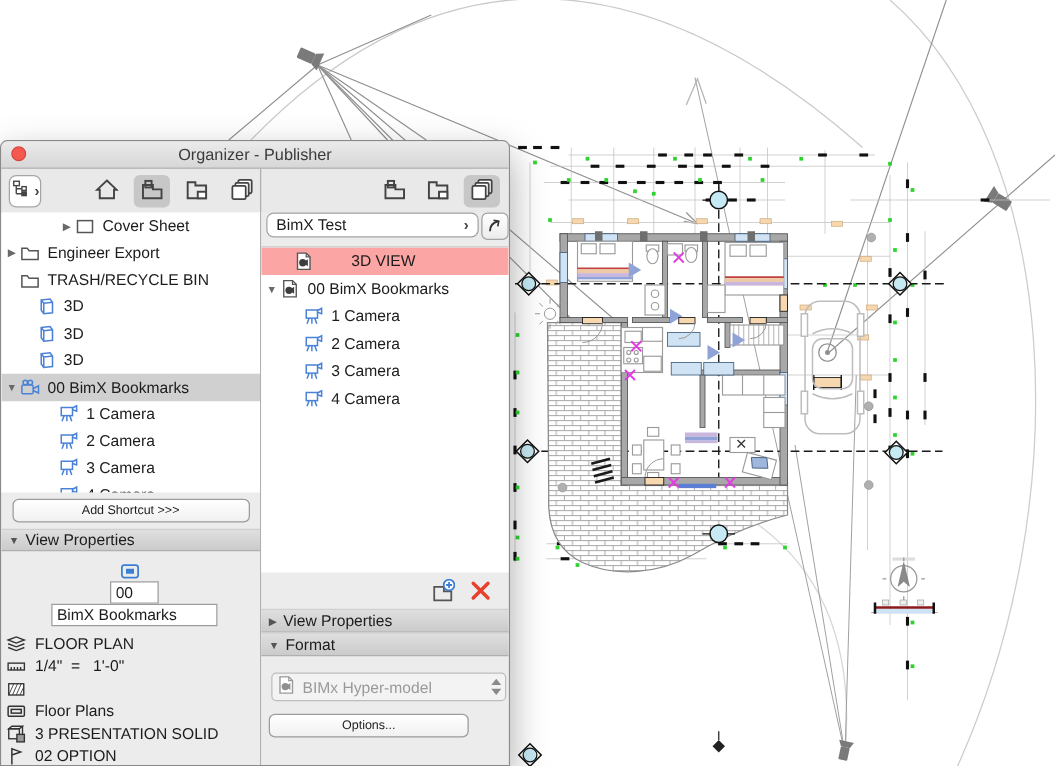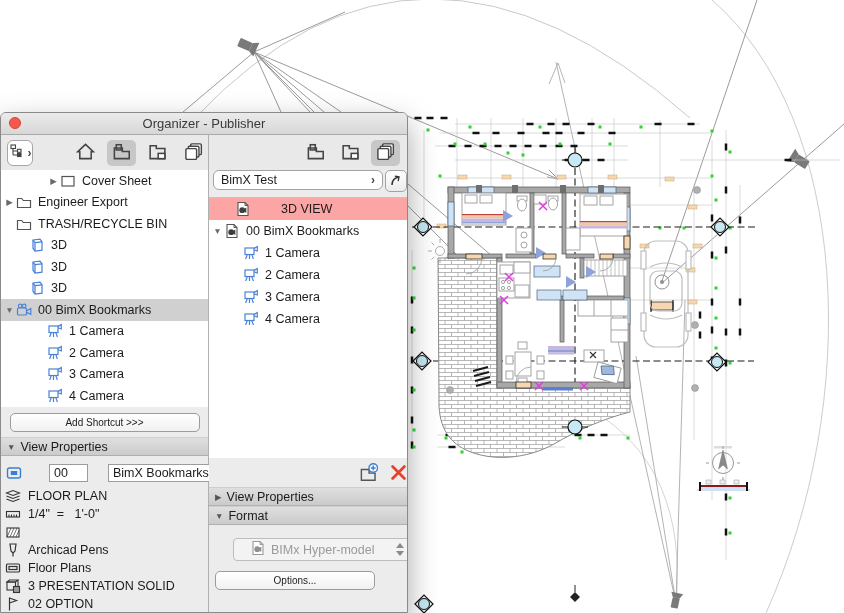--- a/index.html
+++ b/index.html
@@ -35,41 +35,41 @@
   .ticon{width:19px;flex:none;display:flex;align-items:center;}
   .tlabel{padding-left:3px;}
   .addzone{height:30px;display:flex;align-items:center;justify-content:center;}
   .pushbtn{background:linear-gradient(#fff,#f1f1f1);border:1px solid #9c9c9c;border-radius:5px;
     font-family:"Liberation Sans",sans-serif;font-size:10px;color:#1c1c1c;}
   .addbtn{width:190px;height:19px;}
   .secheader{height:17px;background:linear-gradient(#dfdfdf,#cbcbcb);border-top:1px solid #cfcfcf;
     border-bottom:1px solid #b0b0b0;display:flex;align-items:center;padding-left:6px;gap:5px;}
   .sectri{font-size:8.5px;color:#555;}
   .props{padding-top:8px;}
-  .idrow{display:flex;align-items:center;padding-left:5px;margin-bottom:5px;gap:20px;}
+  .idrow{display:flex;align-items:center;padding-left:5px;margin-bottom:5px;gap:0;flex-direction:column;}
   .mini{height:18px;border:1px solid #9c9c9c;background:#fff;box-sizing:border-box;
     font-family:"Liberation Sans",sans-serif;font-size:12.5px;padding:0 4px;color:#1c1c1c;}
   .prow{display:flex;align-items:center;height:18px;padding-left:4px;white-space:nowrap;}
   .pi{width:23px;flex:none;display:flex;align-items:center;}
   
   .setrow{height:27px;display:flex;padding-left:4px;}
   .setsel{width:170px;height:20px;background:#fff;border:1px solid #a3a3a3;border-radius:6px;
     display:flex;align-items:center;padding:0 7px;box-sizing:border-box;}
   .setsel .nm{flex:1;}
   .upbtn{width:20px;height:20px;margin-left:2px;background:linear-gradient(#fff,#ececec);
     border:1px solid #a3a3a3;border-radius:5px;display:flex;align-items:center;justify-content:center;}
   .rlist{height:260px;background:#fff;border-top:1px solid #c4c4c4;overflow:hidden;}
   .rlist .trow{height:22px;}
   .rlist .trow.sel{background:#fca5a5;gap:24px;}
   .actrow{height:29px;display:flex;align-items:center;justify-content:flex-end;
     gap:11px;padding-right:13px;}
   .actbtn{display:flex;align-items:center;justify-content:center;}
   .fzone{padding-top:13px;}
-  .fselect{width:188px;height:23px;margin-left:24px;background:#f3f3f3;border:1px solid #bdbdbd;
-    border-radius:4px;display:flex;align-items:center;gap:5px;padding:0 16px;box-sizing:border-box;
+  .fselect{width:188px;height:23px;margin-left:8px;background:#f3f3f3;border:1px solid #bdbdbd;
+    border-radius:4px;display:flex;align-items:center;gap:5px;padding:0 3px;box-sizing:border-box;
     color:#9a9a9a;}
   .stepper{margin-left:auto;display:flex;flex-direction:column;gap:3px;align-items:center;}
   .tri-up{width:0;height:0;border-left:4px solid transparent;border-right:4px solid transparent;
     border-bottom:5px solid #8a8a8a;}
   .tri-dn{width:0;height:0;border-left:4px solid transparent;border-right:4px solid transparent;
     border-top:5px solid #8a8a8a;}
   .optbtn{display:block;width:160px;height:19px;margin:10px 0 0 6px;}
 </style>
 </head>
 <body>
@@ -752,31 +752,20 @@
                       <path d="M2,13 L6,4 M5,13 L9,4 M8,13 L12,4 M11,13 L14,6.5" stroke-width="0.7"></path>
                     </g>
                   </svg>
                 </span>
                 <span></span>
               </div>
               <div class="prow">
                 <span class="pi">
                   <svg width="16" height="16" viewBox="0 0 16 16">
                     <g fill="none" stroke="#333" stroke-width="1.2">
-                      <path d="M5,2 H11 L10,9 L8,11.2 L6,9 Z"></path>
-                      <path d="M8,11.2 V14.5"></path>
-                    </g>
-                  </svg>
-                </span>
-                <span>Archicad Pens</span>
-              </div>
-              <div class="prow">
-                <span class="pi">
-                  <svg width="16" height="16" viewBox="0 0 16 16">
-                    <g fill="none" stroke="#333" stroke-width="1.2">
                       <rect x="1.5" y="4" width="13" height="8" rx="1"></rect>
                       <rect x="4" y="6.5" width="8" height="3"></rect>
                     </g>
                   </svg>
                 </span>
                 <span>Floor Plans</span>
               </div>
               <div class="prow">
                 <span class="pi">
                   <svg width="16" height="16" viewBox="0 0 16 16">

